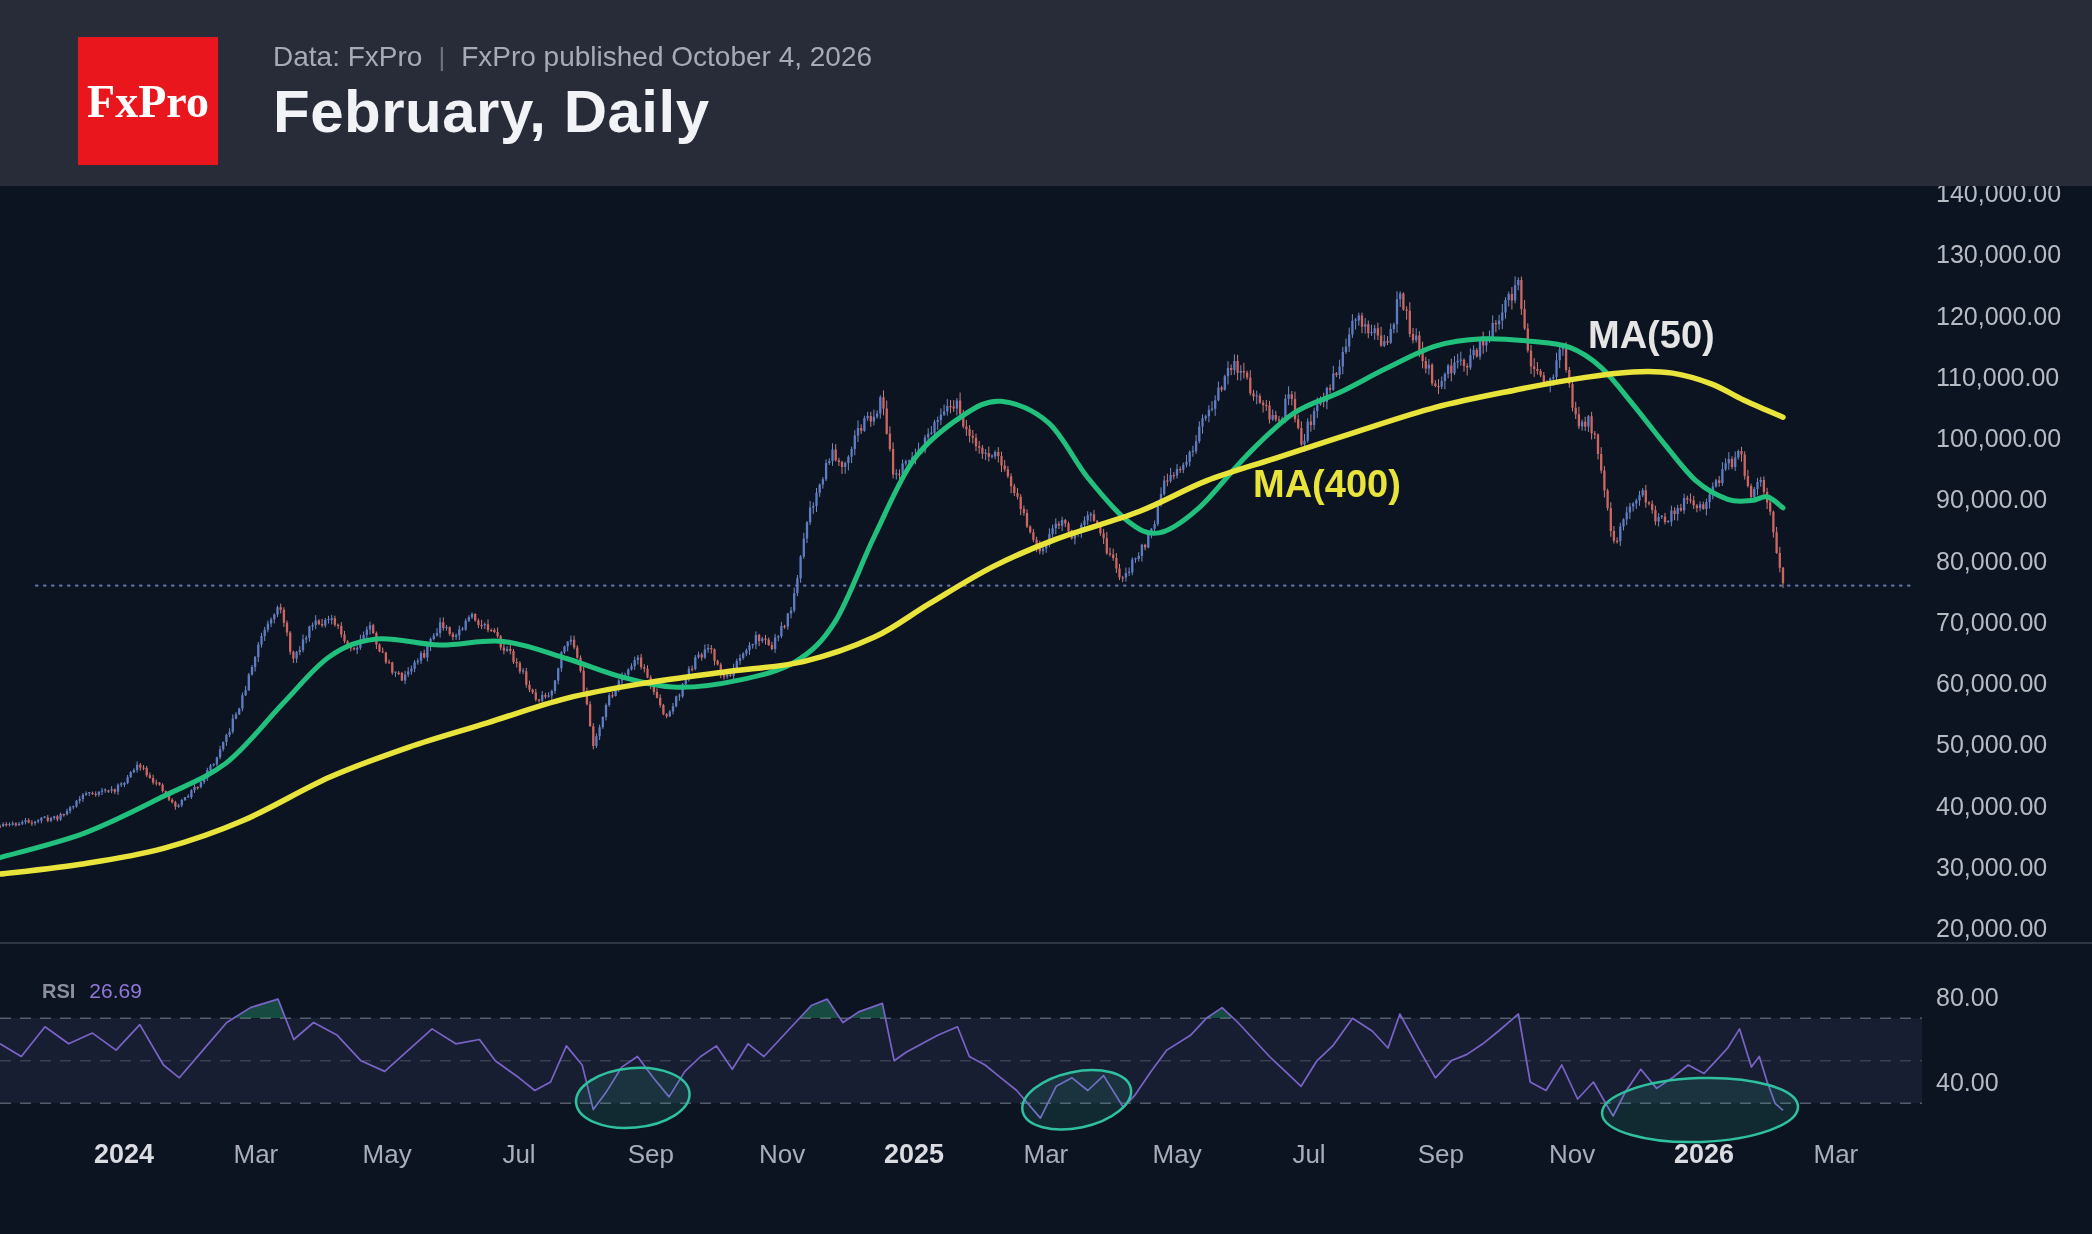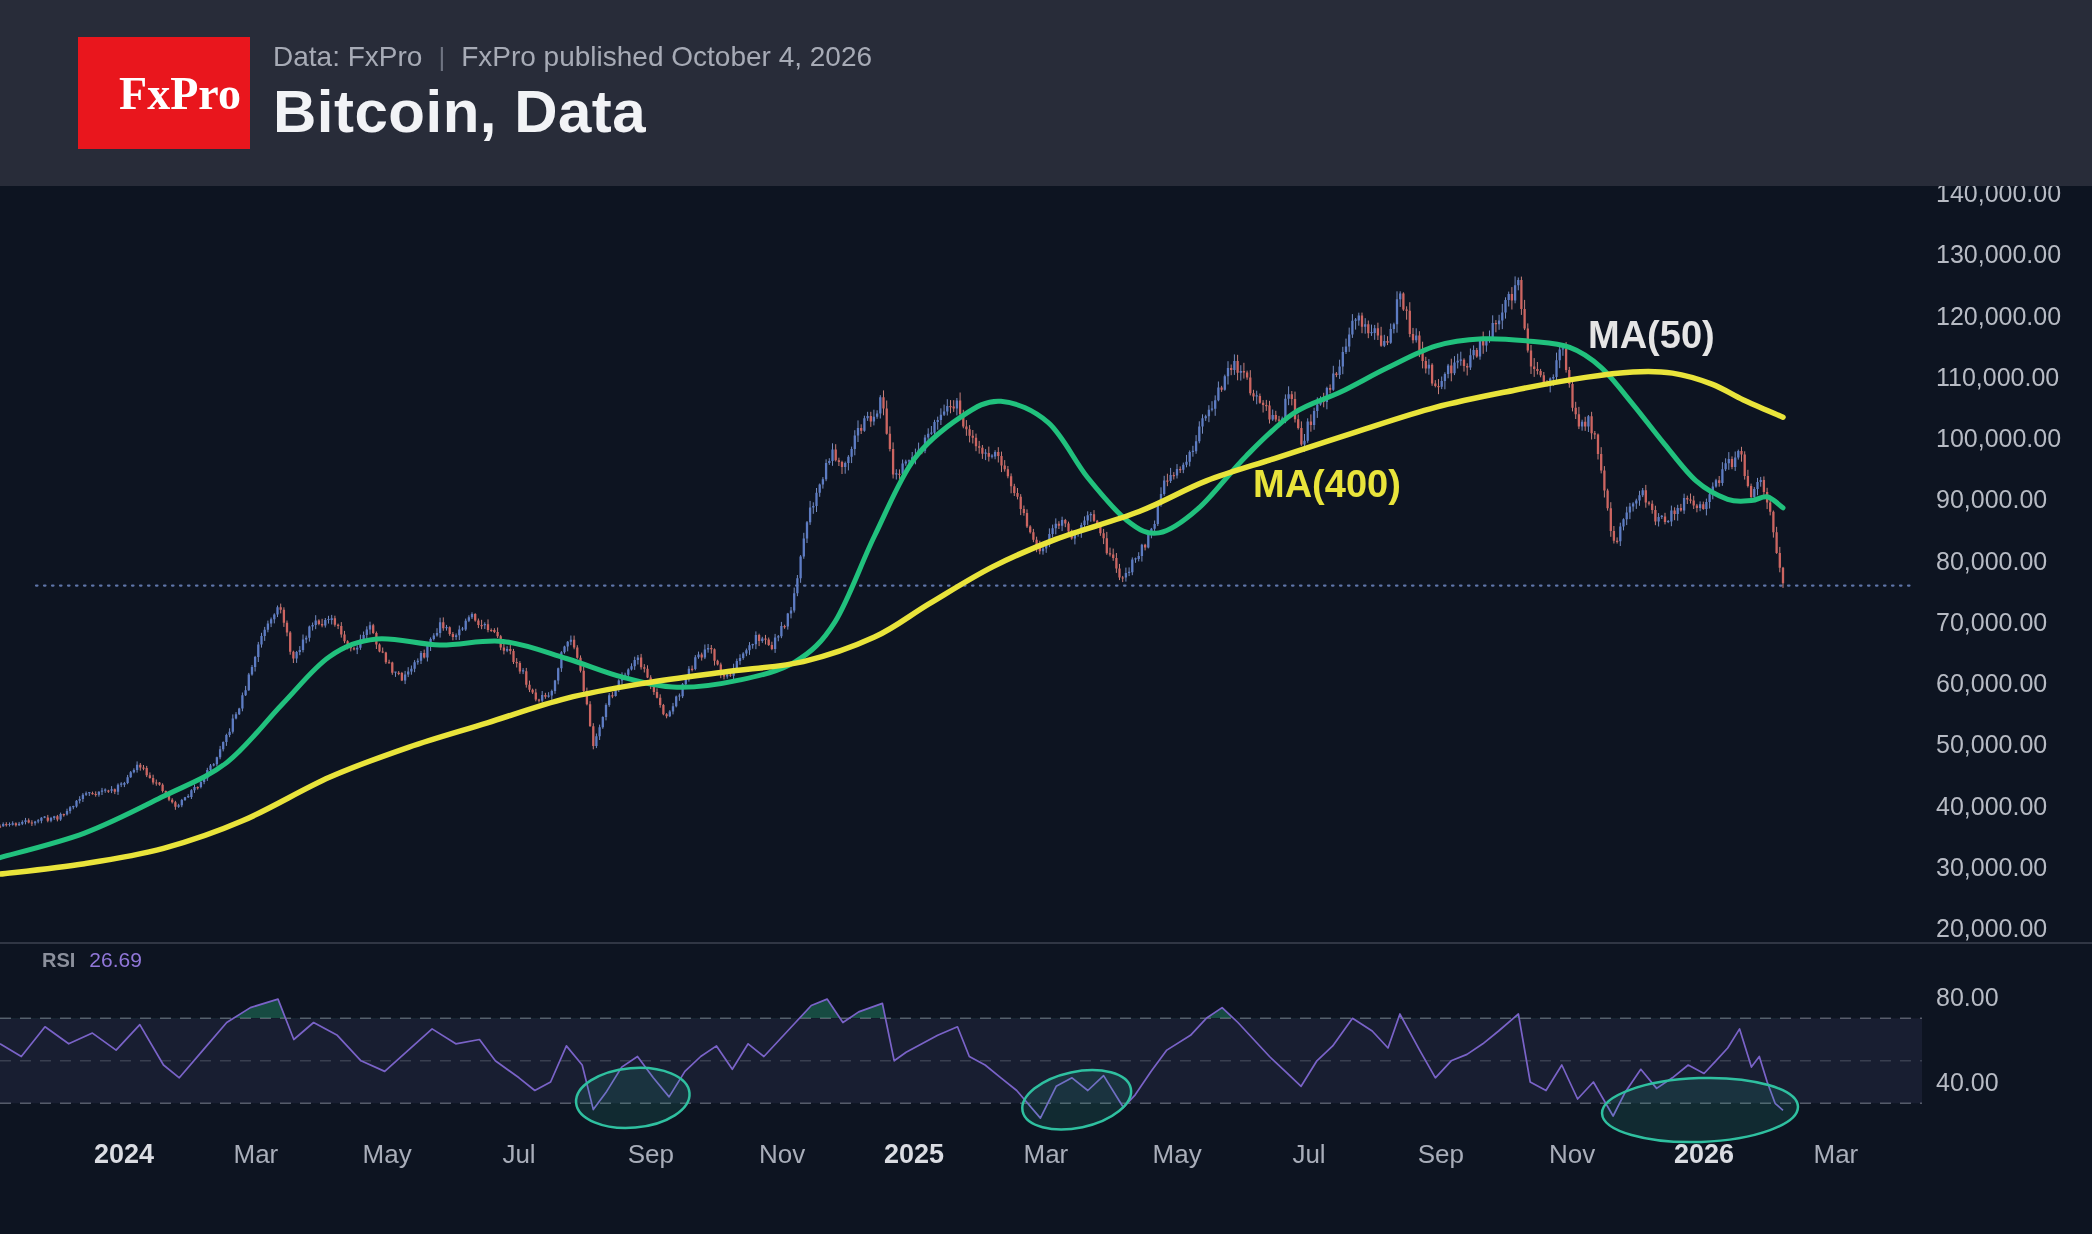--- a/index.html
+++ b/index.html
@@ -1,30 +1,30 @@
 <!DOCTYPE html>
 <html><head>
 <meta charset="utf-8">
 <style>
   html,body{margin:0;padding:0;background:#0d1421;}
   .stage{position:relative;width:2092px;height:1234px;background:#0d1421;overflow:hidden;
          font-family:"Liberation Sans",sans-serif;}
   #chart{position:absolute;left:0;top:0;z-index:1;}
   header{position:absolute;left:0;top:0;width:2092px;height:186px;background:#282c39;z-index:3;}
-  .logo{position:absolute;left:78px;top:37px;width:140px;height:112px;background:#e9161d;
-        display:flex;align-items:center;justify-content:center;padding-left:32px;}
+  .logo{position:absolute;left:78px;top:37px;width:140px;height:128px;background:#e9161d;
+        display:flex;align-items:center;justify-content:center;}
   .logo span{font-family:"Liberation Serif",serif;font-weight:600;font-size:46px;color:#ffffff;}
   .titles{position:absolute;left:273px;top:40px;}
   .sub{font-size:28px;color:#a7abb6;line-height:34px;}
   .sub .pipe{color:#6f7482;margin:0 16px;font-size:26px;}
   h1{margin:6px 0 0 0;font-size:60px;line-height:64px;font-weight:700;color:#f2f3f6;letter-spacing:0.5px;}
   .ma-label{position:absolute;z-index:2;font-size:38px;font-weight:700;}
   .ma50{left:1588px;top:314px;color:#e5e5e5;}
   .ma200{left:1253px;top:463px;color:#e9e43b;}
-  .rsi-head{position:absolute;z-index:2;left:42px;top:948px;font-size:20px;font-weight:700;color:#8b909c;}
+  .rsi-head{position:absolute;z-index:2;left:42px;top:979px;font-size:20px;font-weight:700;color:#8b909c;}
   .rsi-head .rsi-val{color:#9177d9;font-weight:400;margin-left:14px;font-size:21px;}
 </style>
 </head>
 <body>
 
 <div class="stage">
 
   <svg id="chart" width="2092" height="1234" viewBox="0 0 2092 1234">
       <defs>
         <clipPath id="over70">
@@ -82,21 +82,21 @@
     </svg>
 
   <header>
     <div class="logo">
       <span>FxPro</span>
     </div>
     <div class="titles">
       <div class="sub">
         <span>Data: FxPro</span><span class="pipe">|</span><span>FxPro published October 4, 2026</span>
       </div>
-      <h1>Bitcoin, Data</h1>
+      <h1>February, Daily</h1>
     </div>
   </header>
 
   <div class="ma-label ma50">MA(50)</div>
   <div class="ma-label ma200">MA(400)</div>
 
   <div class="rsi-head">
     <span>RSI</span><span class="rsi-val">26.69</span>
   </div>
 

